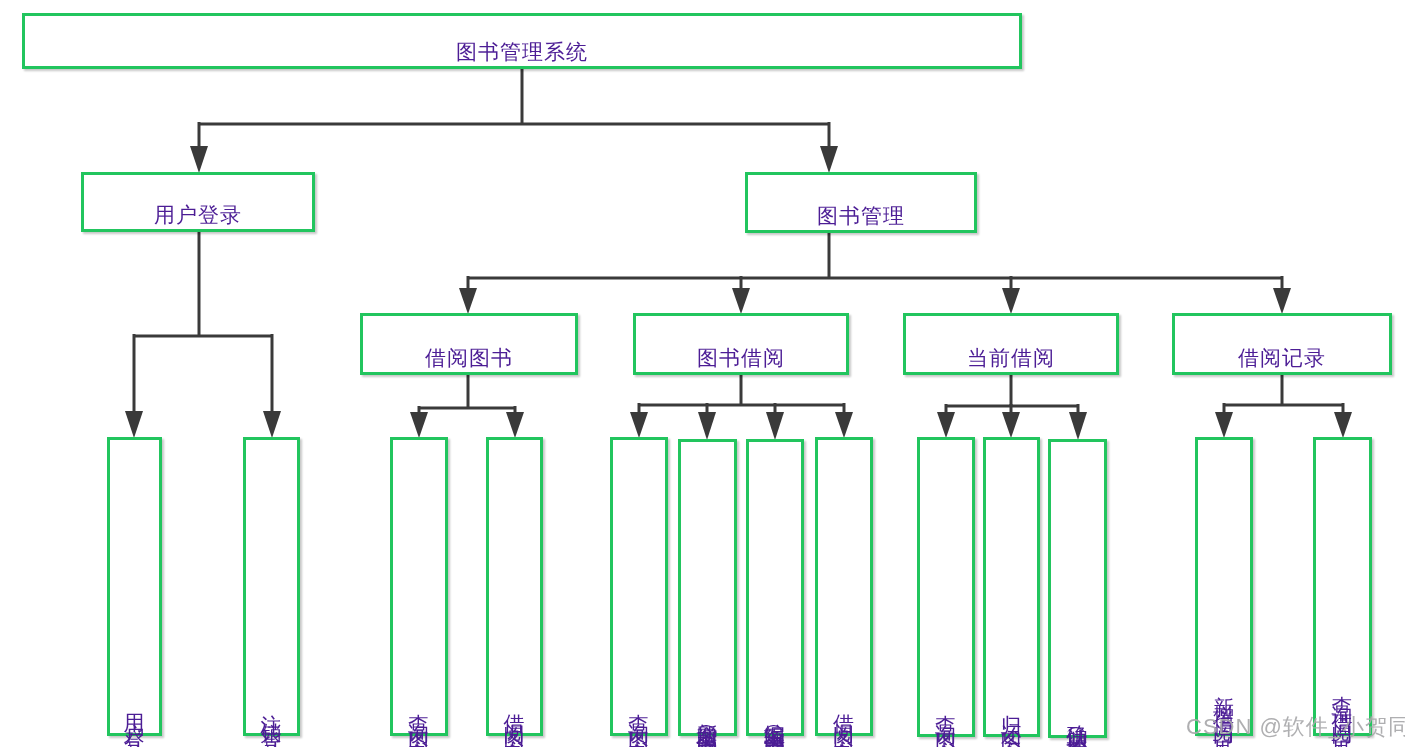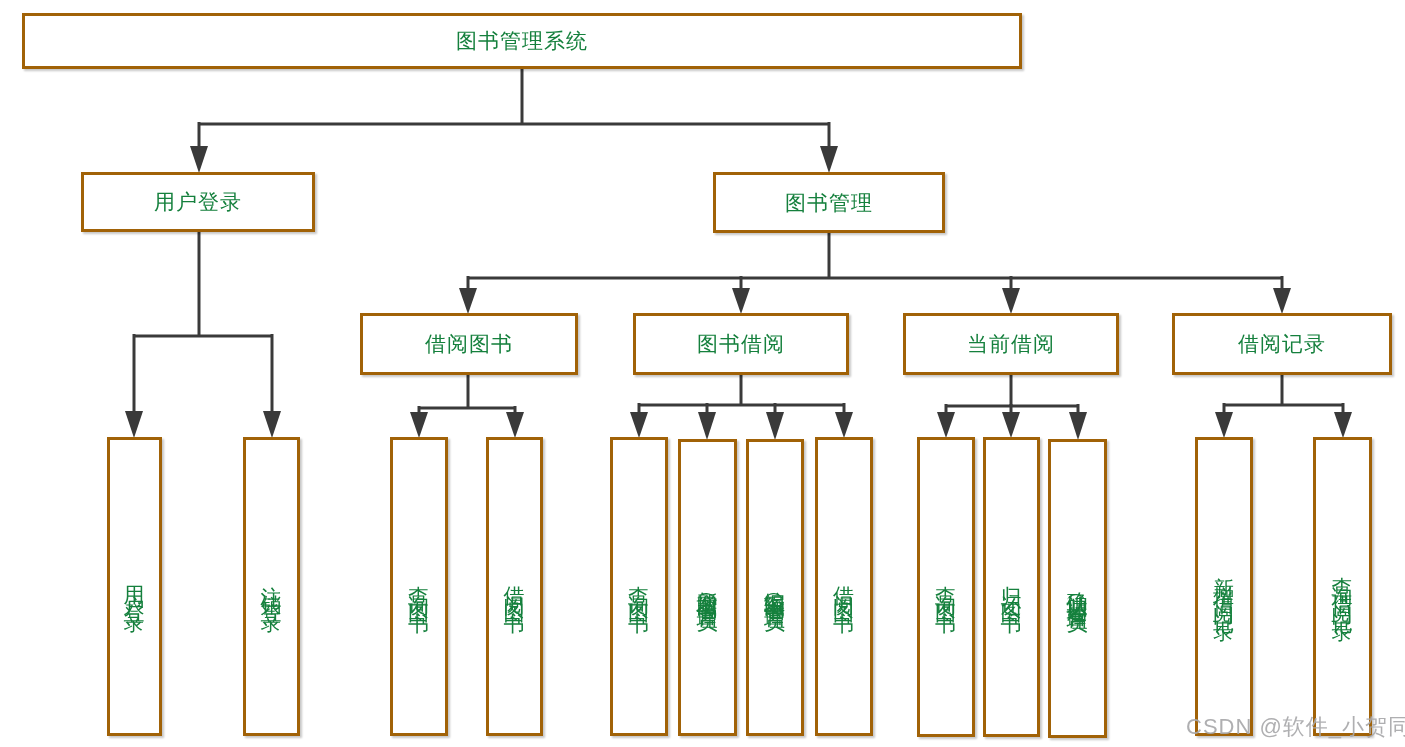--- a/index.html
+++ b/index.html
@@ -8,24 +8,24 @@
     width:1405px;height:747px;
     background:#ffffff;
     font-family:"Liberation Sans","DejaVu Sans",sans-serif;
     overflow:hidden;
   }
   .connectors{position:absolute;left:0;top:0;z-index:1;pointer-events:none;}
   .node{
     position:absolute;
     box-sizing:border-box;
     background:#ffffff;
-    border:3px solid #a16207;
+    border:3px solid #22c55e;
     box-shadow:2px 2px 2px rgba(0,0,0,0.22);
-    display:flex;align-items:center;justify-content:center;
-    color:#15803d;
+    display:flex;align-items:flex-end;justify-content:center;
+    color:#4c1d95;
     z-index:2;
   }
   .h-node{font-size:21px;letter-spacing:1px;}
   .v-node{border-width:3px;}
   .v-node .vtext{
     writing-mode:vertical-rl;
     text-orientation:mixed;
     font-size:21px;
     letter-spacing:9px;
     line-height:1;
@@ -119,21 +119,21 @@
     </g>
   </svg>
 
   <div class="node h-node" style="left:22px;top:13px;width:1000px;height:56px;">
     <span>图书管理系统</span>
   </div>
 
   <div class="node h-node" style="left:81px;top:172px;width:234px;height:60px;">
     <span>用户登录</span>
   </div>
-  <div class="node h-node" style="left:713px;top:172px;width:232px;height:61px;">
+  <div class="node h-node" style="left:745px;top:172px;width:232px;height:61px;">
     <span>图书管理</span>
   </div>
 
   <div class="node h-node" style="left:360px;top:313px;width:218px;height:62px;">
     <span>借阅图书</span>
   </div>
   <div class="node h-node" style="left:903px;top:313px;width:216px;height:62px;">
     <span>当前借阅</span>
   </div>
   <div class="node h-node" style="left:633px;top:313px;width:216px;height:62px;">

